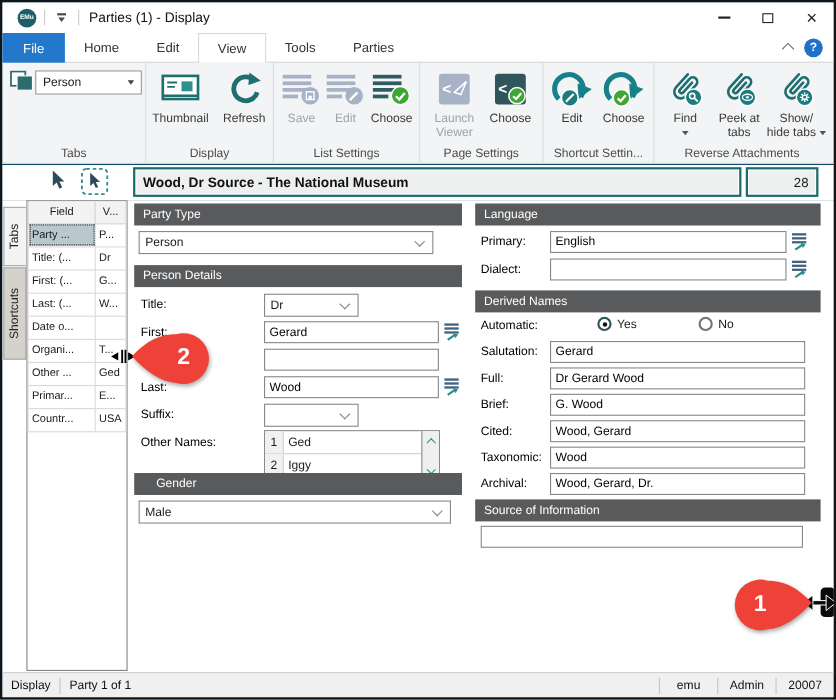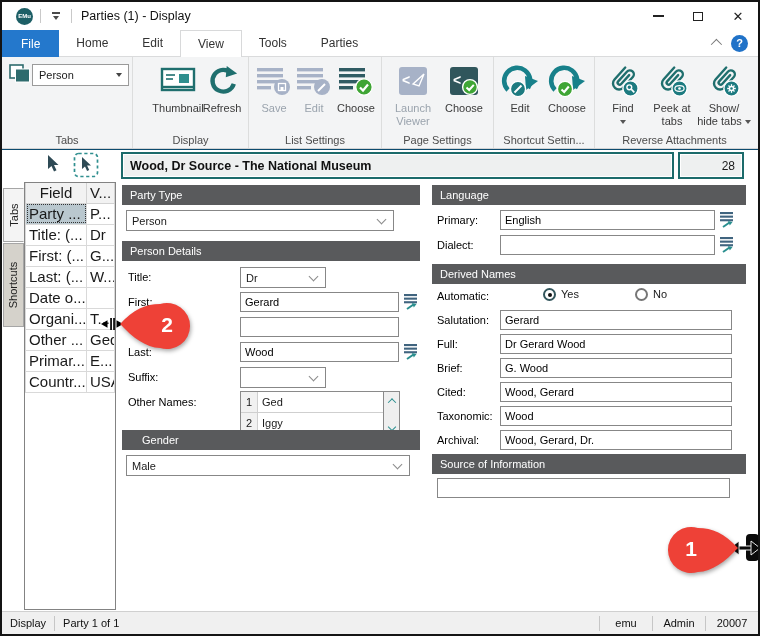--- a/index.html
+++ b/index.html
@@ -50,21 +50,21 @@
                 box-shadow:inset 0 0 0 1px #fff; display:flex; align-items:center; padding:0 7px; font-weight:bold; font-size:12.5px; color:#111; }
   .rb-number  { position:absolute; left:676px; top:2px; width:66px; height:27px; border:2px solid #1c6b6b; background:#eef0f0;
                 box-shadow:inset 0 0 0 1px #fff; display:flex; align-items:center; justify-content:flex-end; padding:0 7px; font-size:12px; }
   
   .content { position:absolute; left:0; top:180px; right:0; bottom:23px; background:#fff; }
   .vtab { position:absolute; left:1px; width:21px; display:flex; align-items:center; justify-content:center; border:1px solid #a6a6a6; }
   .vtab span { transform:rotate(-90deg); white-space:nowrap; font-size:11px; color:#222; }
   .vtab.active { background:#f4f4f4; border-right-color:#f4f4f4; }
   .vtab.inactive { background:#d5d2cb; }
   .field-panel { position:absolute; left:22px; top:0; width:92px; height:428px; border:1px solid #838383; background:#fff; }
-  .ft { width:100%; border-collapse:collapse; table-layout:fixed; font-size:15px; }
+  .ft { width:100%; border-collapse:collapse; table-layout:fixed; font-size:10px; }
   .ft th { font-weight:normal; background:#f2f2f2; border:1px solid #d2d2d2; border-top:none; height:20px; }
   .ft td { border:1px solid #d9d9d9; height:21px; padding:0 3px; overflow:hidden; white-space:nowrap; }
   .ft td.selcell { background:#b9c7ce; outline:1px dotted #333; outline-offset:-2px; }
   
   .sec-header { position:absolute; height:20px; background:#595a5c; color:#fff; font-size:11px; display:flex; align-items:center; padding:0 8px; }
   .lbl { position:absolute; font-size:11px; color:#000; }
   .tbx { position:absolute; height:20px; border:1px solid #878787; background:#fff; font:11px "Liberation Sans",sans-serif; padding:0 4px; color:#000; }
   .cbx { position:absolute; height:21px; border:1px solid #878787; background:#fff; display:flex; align-items:center; padding:0 5px; }
   .cbx .chev { position:absolute; right:8px; top:5px; width:7px; height:7px; border-right:1.5px solid #8b8b8b; border-bottom:1.5px solid #8b8b8b; transform:rotate(45deg); }
   .lookup { position:absolute; width:16px; height:18px; }
@@ -147,21 +147,21 @@
           </svg>
       </span>
       <div class="ribbon-combo">
         <span>Person</span>
           <span class="tri"></span>
       </div>
       <div class="rgroup-label">Tabs</div>
     </div>
 
     <div class="rgroup" style="left:131px;width:116px;">
-      <div class="rbtn" style="left:16px;top:4px;width:58px;">
+      <div class="rbtn" style="left:2px;top:4px;width:58px;">
         <span class="ric">
           <svg width="36" height="30" viewBox="0 0 36 30">
               <rect x="2" y="3" width="32" height="21" fill="#fff" stroke="#1f6f6e" stroke-width="2.4"></rect>
               <line x1="6" y1="9" x2="15" y2="9" stroke="#1f6f6e" stroke-width="1.6"></line>
               <line x1="6" y1="13" x2="13" y2="13" stroke="#1f6f6e" stroke-width="1.6"></line>
               <rect x="19" y="8" width="10" height="9" fill="#2f8f8e"></rect>
               <line x1="2" y1="21" x2="34" y2="21" stroke="#1f6f6e" stroke-width="2.4"></line>
             </svg>
         </span>
         <span class="rlab">Thumbnail</span>

